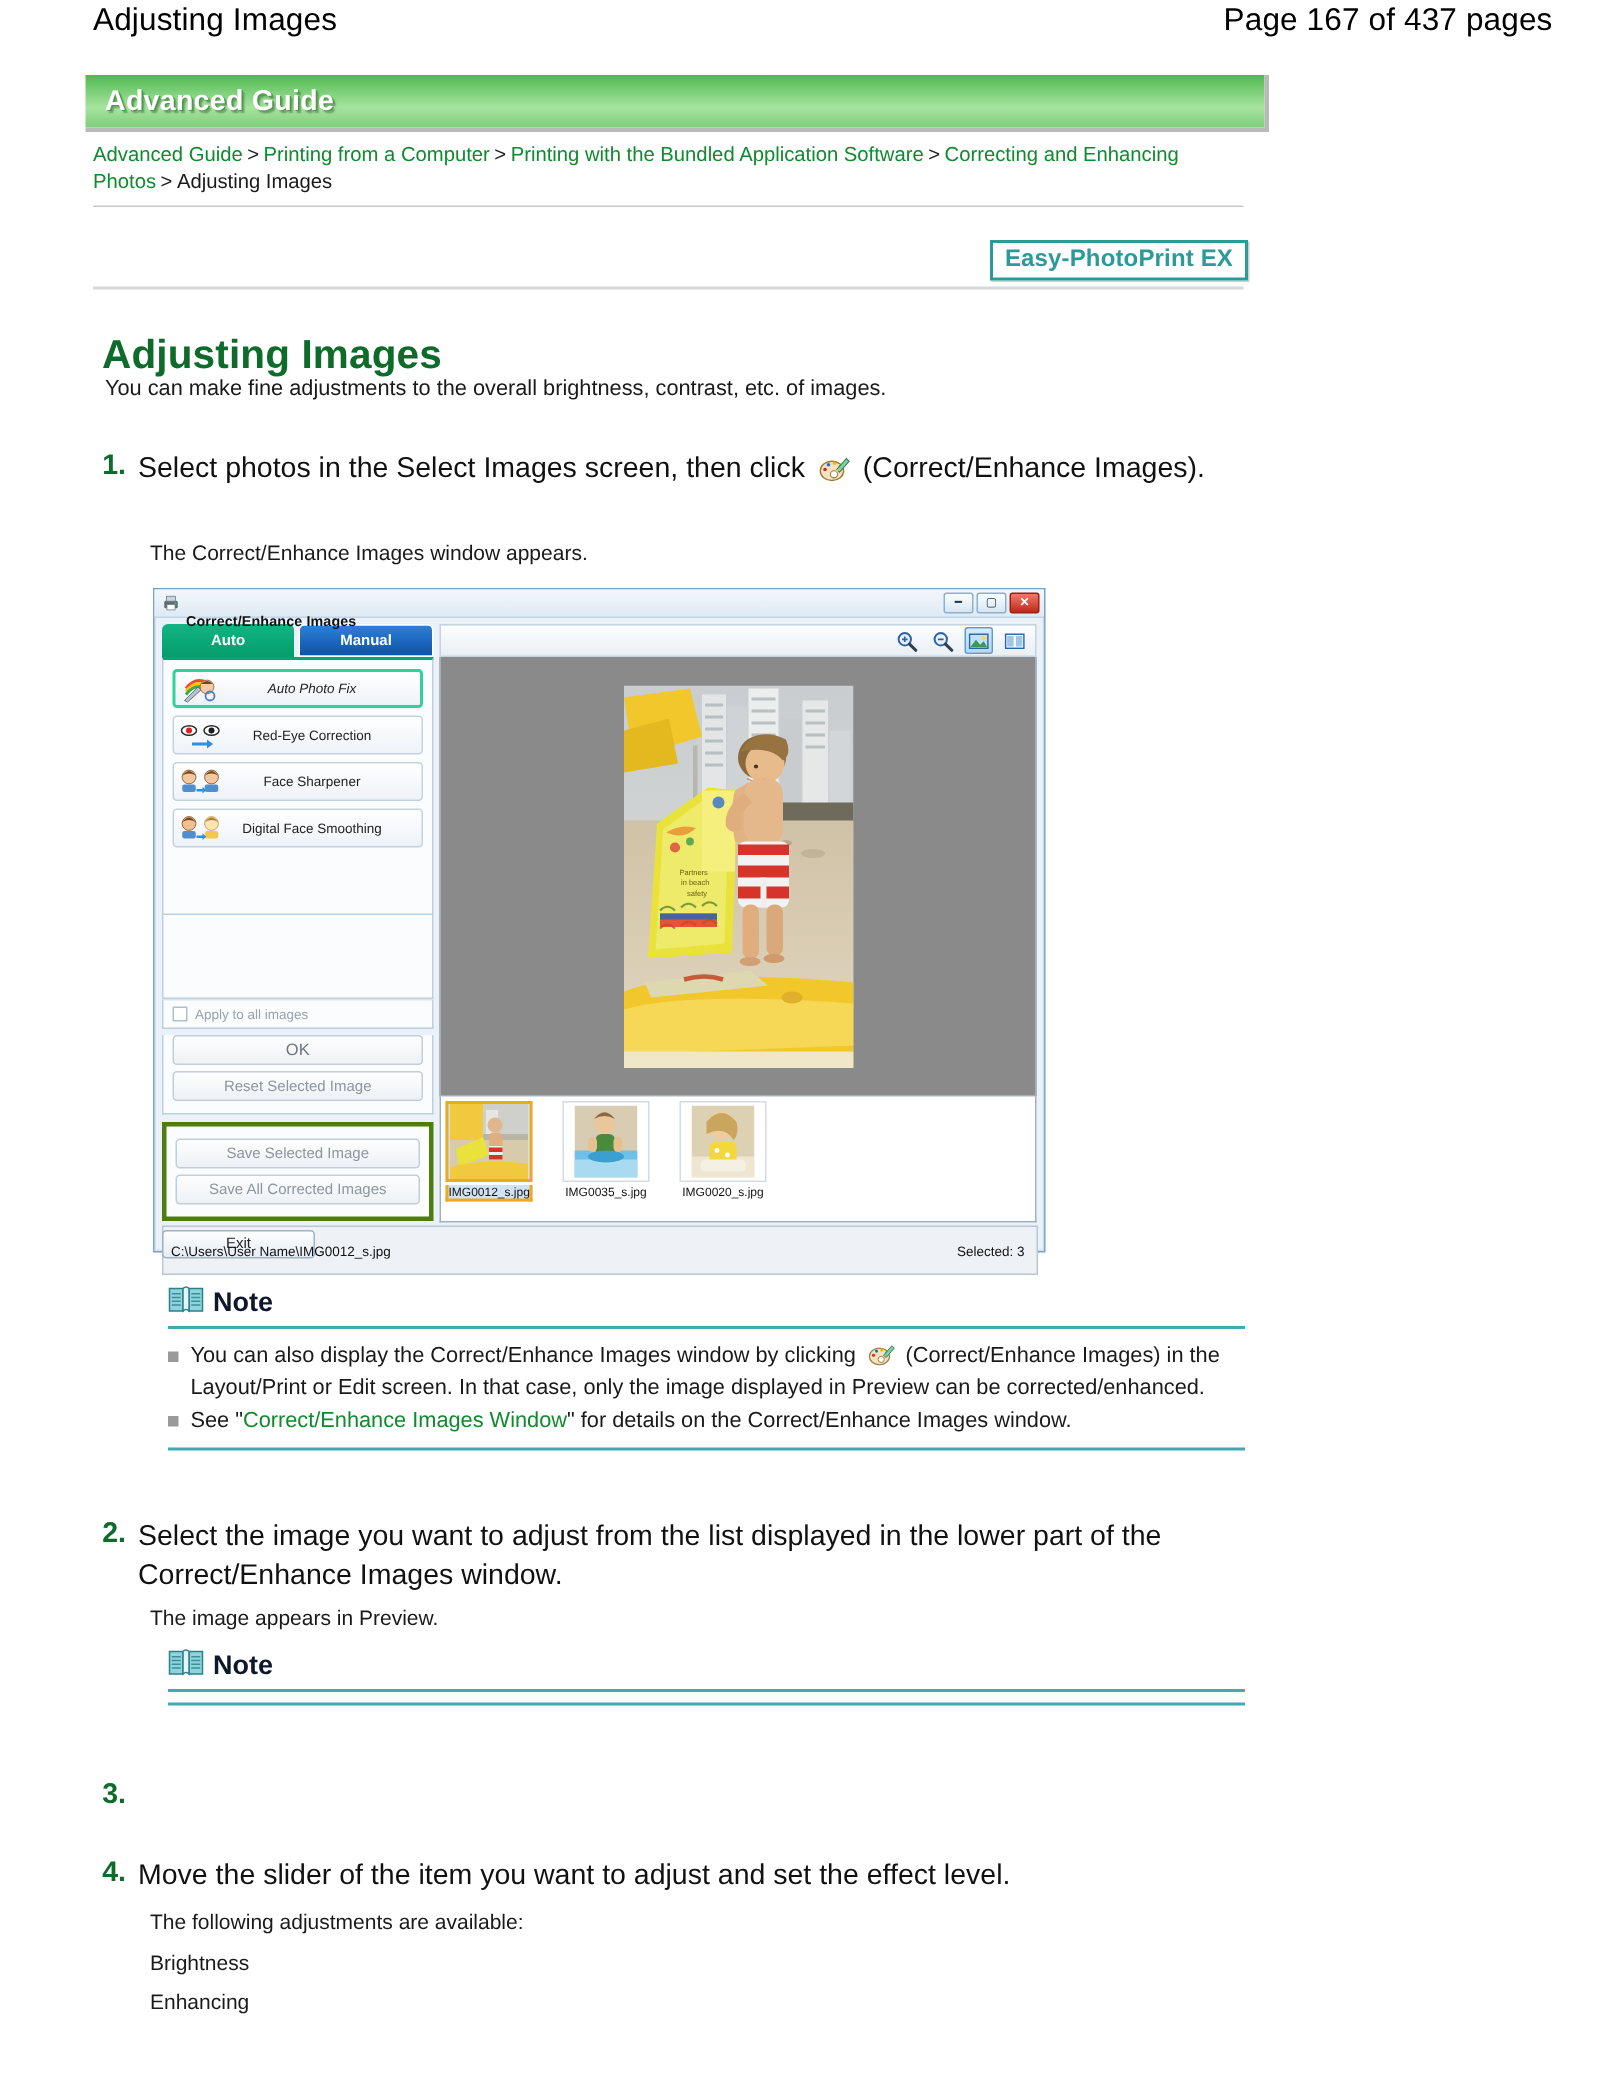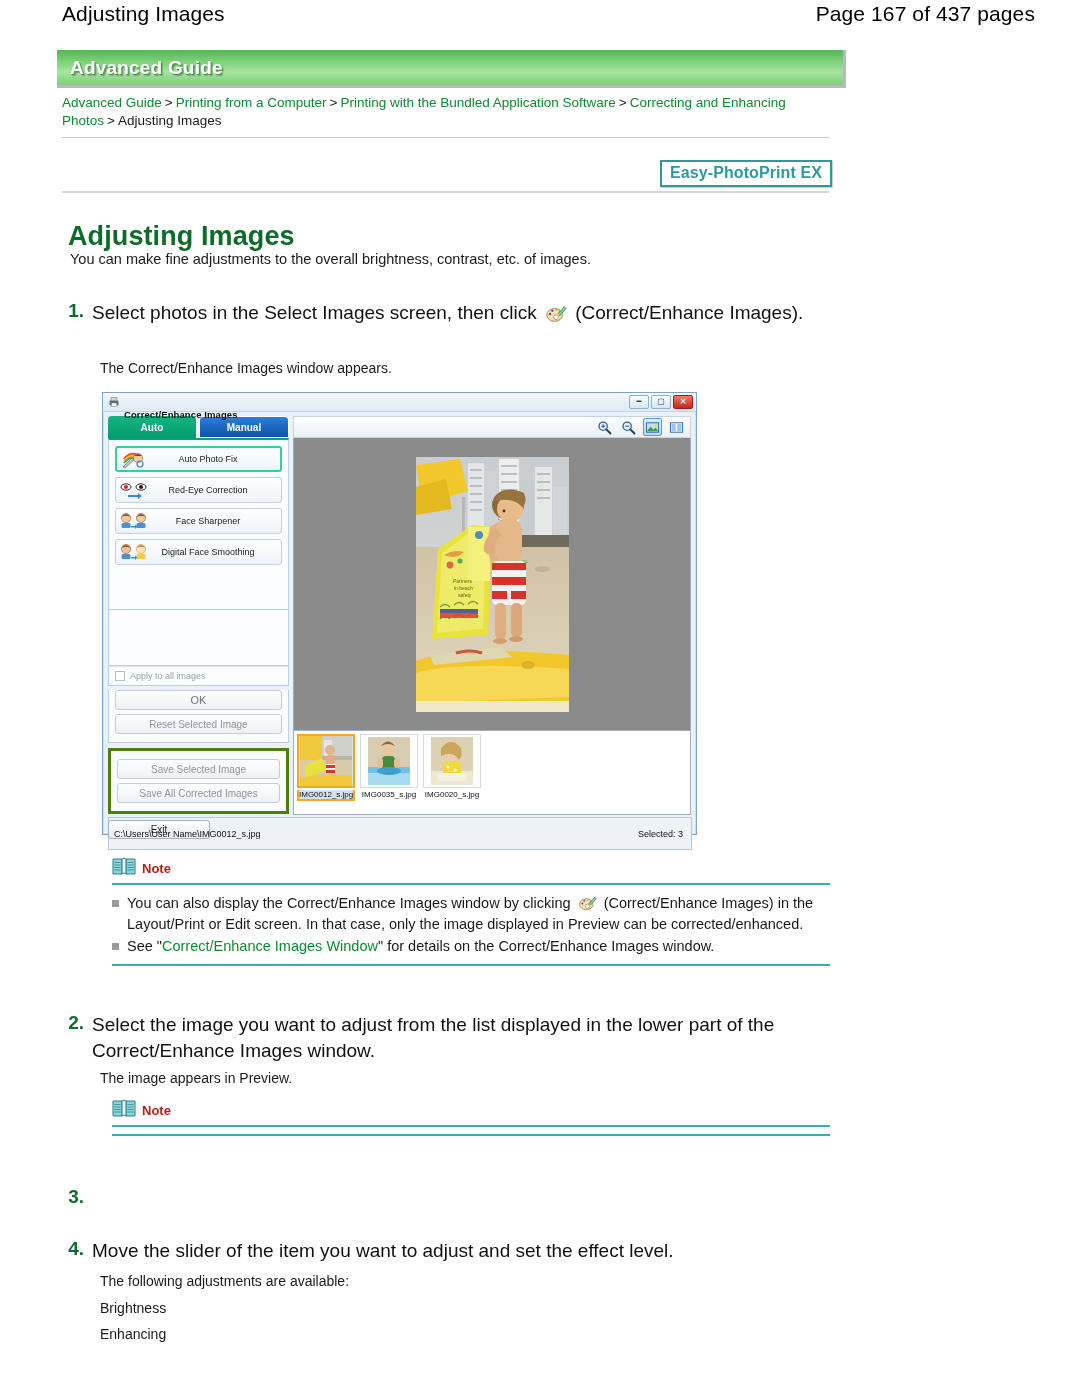--- a/index.html
+++ b/index.html
@@ -83,21 +83,21 @@
   .step-body { font-size: 19px; color: #111; line-height: 26px; }
   .sub-text { font-size: 14px; color: #1a1a1a; line-height: 22px; }
 
   .inline-ico {
     display: inline-block; vertical-align: -6px; width: 22px; height: 22px;
     margin: 0 3px;
   }
 
   
   .note-head { display: flex; align-items: center; gap: 6px; }
-  .note-title { font-size: 13px; font-weight: bold; color: #b91c1c; }
+  .note-title { font-size: 18px; font-weight: bold; color: #0f172a; }
   .note-rule { height: 2px; background: #3fa9b4; }
   .note-items { font-size: 14.5px; color: #1a1a1a; line-height: 21px; }
   .note-li { display: flex; gap: 8px; margin-bottom: 1px; }
   .bullet {
     flex: 0 0 auto; width: 7px; height: 7px; background: #9a9a9a;
     margin-top: 7px;
   }
   .glink { color: #0f8a2e; }
 
   
@@ -144,21 +144,21 @@
   .tab.manual { background: linear-gradient(to bottom,#2f7fd6,#0b53a8); border:1px solid #fff;}
   .tabs-panel {
     background: #fbfcfe; border: 1px solid #b9cfe2; border-top: 2px solid #0aa472;
     height: 172px; padding: 6px 6px 0 6px;
   }
   .fixbtn {
     height: 26px; margin-bottom: 5px; border: 1px solid #c3d2e0; border-radius: 3px;
     background: linear-gradient(to bottom,#ffffff,#eef2f8);
     display: flex; align-items: center; position: relative;
   }
-  .fixbtn.sel { border: 2px solid #2fd39a; }
+  .fixbtn.sel { border: 2px solid #2fd39a; font-style: italic; }
   .fixbtn .ico { width: 30px; height: 20px; margin-left: 3px; flex:0 0 30px;}
   .fixbtn .lbl {
     flex: 1; text-align: center; font-size: 9px; color: #222; padding-right: 14px;
   }
   .panel-gap { background: #fbfcfe; border: 1px solid #b9cfe2; border-top: none;
     height: 56px; }
   .chk-row {
     background: #fbfcfe; border: 1px solid #b9cfe2; border-top: 1px solid #dde6ee;
     height: 20px; display: flex; align-items: center; padding-left: 6px;
   }
@@ -194,21 +194,21 @@
     border-radius: 2px;
   }
   .tb-btn.active { border: 1px solid #5b9bd5; background: linear-gradient(to bottom,#d8ecfb,#b6d8f4); }
   .preview {
     flex: 1; background: #8a8a8a; border: 1px solid #9fb0bf; border-top: none;
     display: flex; align-items: center; justify-content: center; overflow:hidden;
   }
   .photo-main { width: 153px; height: 255px; }
   .thumbstrip {
     height: 84px; background: #ffffff; border: 1px solid #9fb0bf; border-top: none;
-    display: flex; align-items: flex-start; padding: 3px 0 0 3px; gap: 5px;
+    display: flex; align-items: flex-start; padding: 3px 0 0 3px; gap: 20px;
   }
   .thumb { width: 58px; text-align: center; }
   .thumb .frame {
     width: 58px; height: 54px; border: 1px solid #d4dbe2; background:#fff;
     display:flex; align-items:center; justify-content:center; overflow:hidden;
   }
   .thumb.sel .frame { border: 2px solid #f0a81e; background: #cfe3f5; }
   .thumb .cap { font-size: 8px; color: #111; margin-top: 2px; white-space: nowrap; }
   .thumb.sel .cap { background: #cfe3f5; border: 2px solid #f0a81e; border-top: none; }
   .statusbar {

